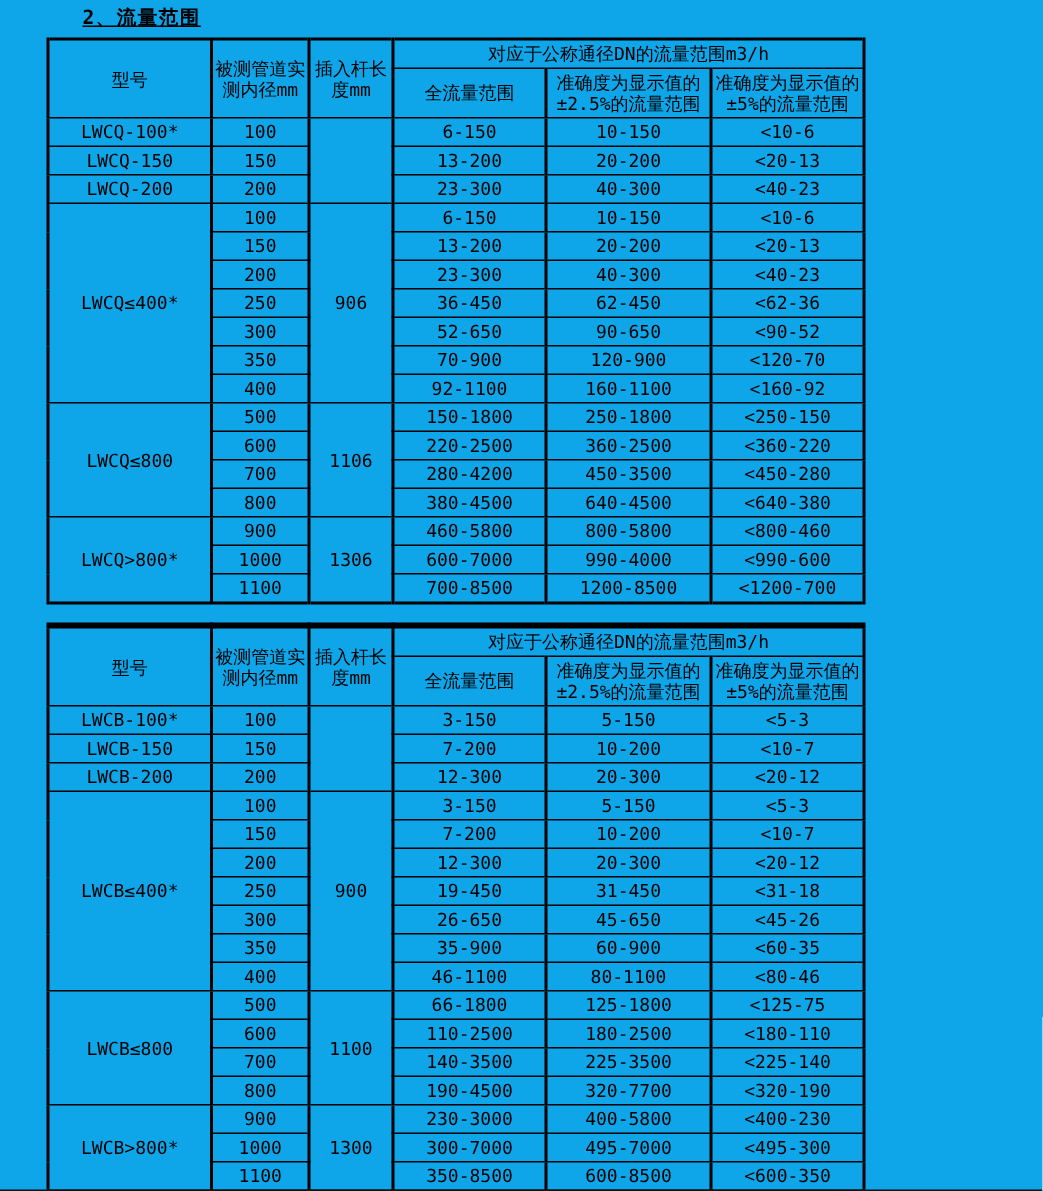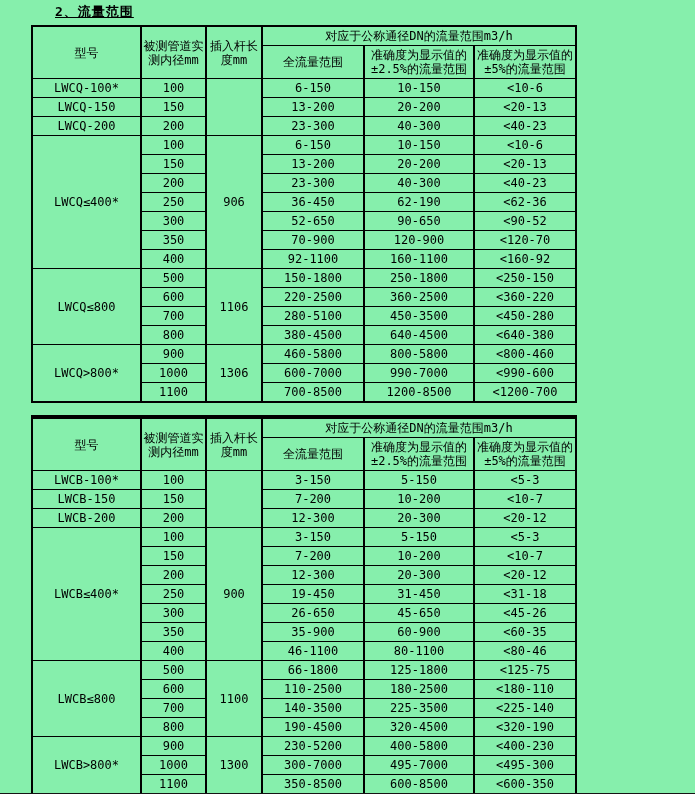--- a/index.html
+++ b/index.html
@@ -1,19 +1,19 @@
 <!DOCTYPE html>
 <html><head>
 <meta charset="utf-8">
 <style>
   html,body{margin:0;padding:0;background:#fff;}
   .page{
     position:relative;
     width:695px;height:794px;
-    background:#86efac;
+    background:#0ea5e9;
     overflow:hidden;
     font-family:"DejaVu Sans Mono","DejaVu Sans","Liberation Sans",sans-serif;
     color:#000;
   }
   .doc-title{
     margin:3px 0 4px 55px;
     font-size:13px;
     font-weight:bold;
     text-decoration:underline;
     letter-spacing:1px;
@@ -119,21 +119,21 @@
         </tr>
         <tr>
           <td>200</td>
           <td>23-300</td>
           <td>40-300</td>
           <td>&lt;40-23</td>
         </tr>
         <tr>
           <td>250</td>
           <td>36-450</td>
-          <td>62-190</td>
+          <td>62-450</td>
           <td>&lt;62-36</td>
         </tr>
         <tr>
           <td>300</td>
           <td>52-650</td>
           <td>90-650</td>
           <td>&lt;90-52</td>
         </tr>
         <tr>
           <td>350</td>
@@ -156,42 +156,42 @@
           <td>&lt;250-150</td>
         </tr>
         <tr>
           <td>600</td>
           <td>220-2500</td>
           <td>360-2500</td>
           <td>&lt;360-220</td>
         </tr>
         <tr>
           <td>700</td>
-          <td>280-5100</td>
+          <td>280-4200</td>
           <td>450-3500</td>
           <td>&lt;450-280</td>
         </tr>
         <tr>
           <td>800</td>
           <td>380-4500</td>
           <td>640-4500</td>
           <td>&lt;640-380</td>
         </tr>
         <tr>
           <td rowspan="3" class="model-col">LWCQ&gt;800*</td>
           <td>900</td>
           <td rowspan="3">1306</td>
           <td>460-5800</td>
           <td>800-5800</td>
           <td>&lt;800-460</td>
         </tr>
         <tr>
           <td>1000</td>
           <td>600-7000</td>
-          <td>990-7000</td>
+          <td>990-4000</td>
           <td>&lt;990-600</td>
         </tr>
         <tr>
           <td>1100</td>
           <td>700-8500</td>
           <td>1200-8500</td>
           <td>&lt;1200-700</td>
         </tr>
       </tbody>
   </table>
@@ -301,28 +301,28 @@
         </tr>
         <tr>
           <td>700</td>
           <td>140-3500</td>
           <td>225-3500</td>
           <td>&lt;225-140</td>
         </tr>
         <tr>
           <td>800</td>
           <td>190-4500</td>
-          <td>320-4500</td>
+          <td>320-7700</td>
           <td>&lt;320-190</td>
         </tr>
         <tr>
           <td rowspan="3" class="model-col">LWCB&gt;800*</td>
           <td>900</td>
           <td rowspan="3">1300</td>
-          <td>230-5200</td>
+          <td>230-3000</td>
           <td>400-5800</td>
           <td>&lt;400-230</td>
         </tr>
         <tr>
           <td>1000</td>
           <td>300-7000</td>
           <td>495-7000</td>
           <td>&lt;495-300</td>
         </tr>
         <tr>

